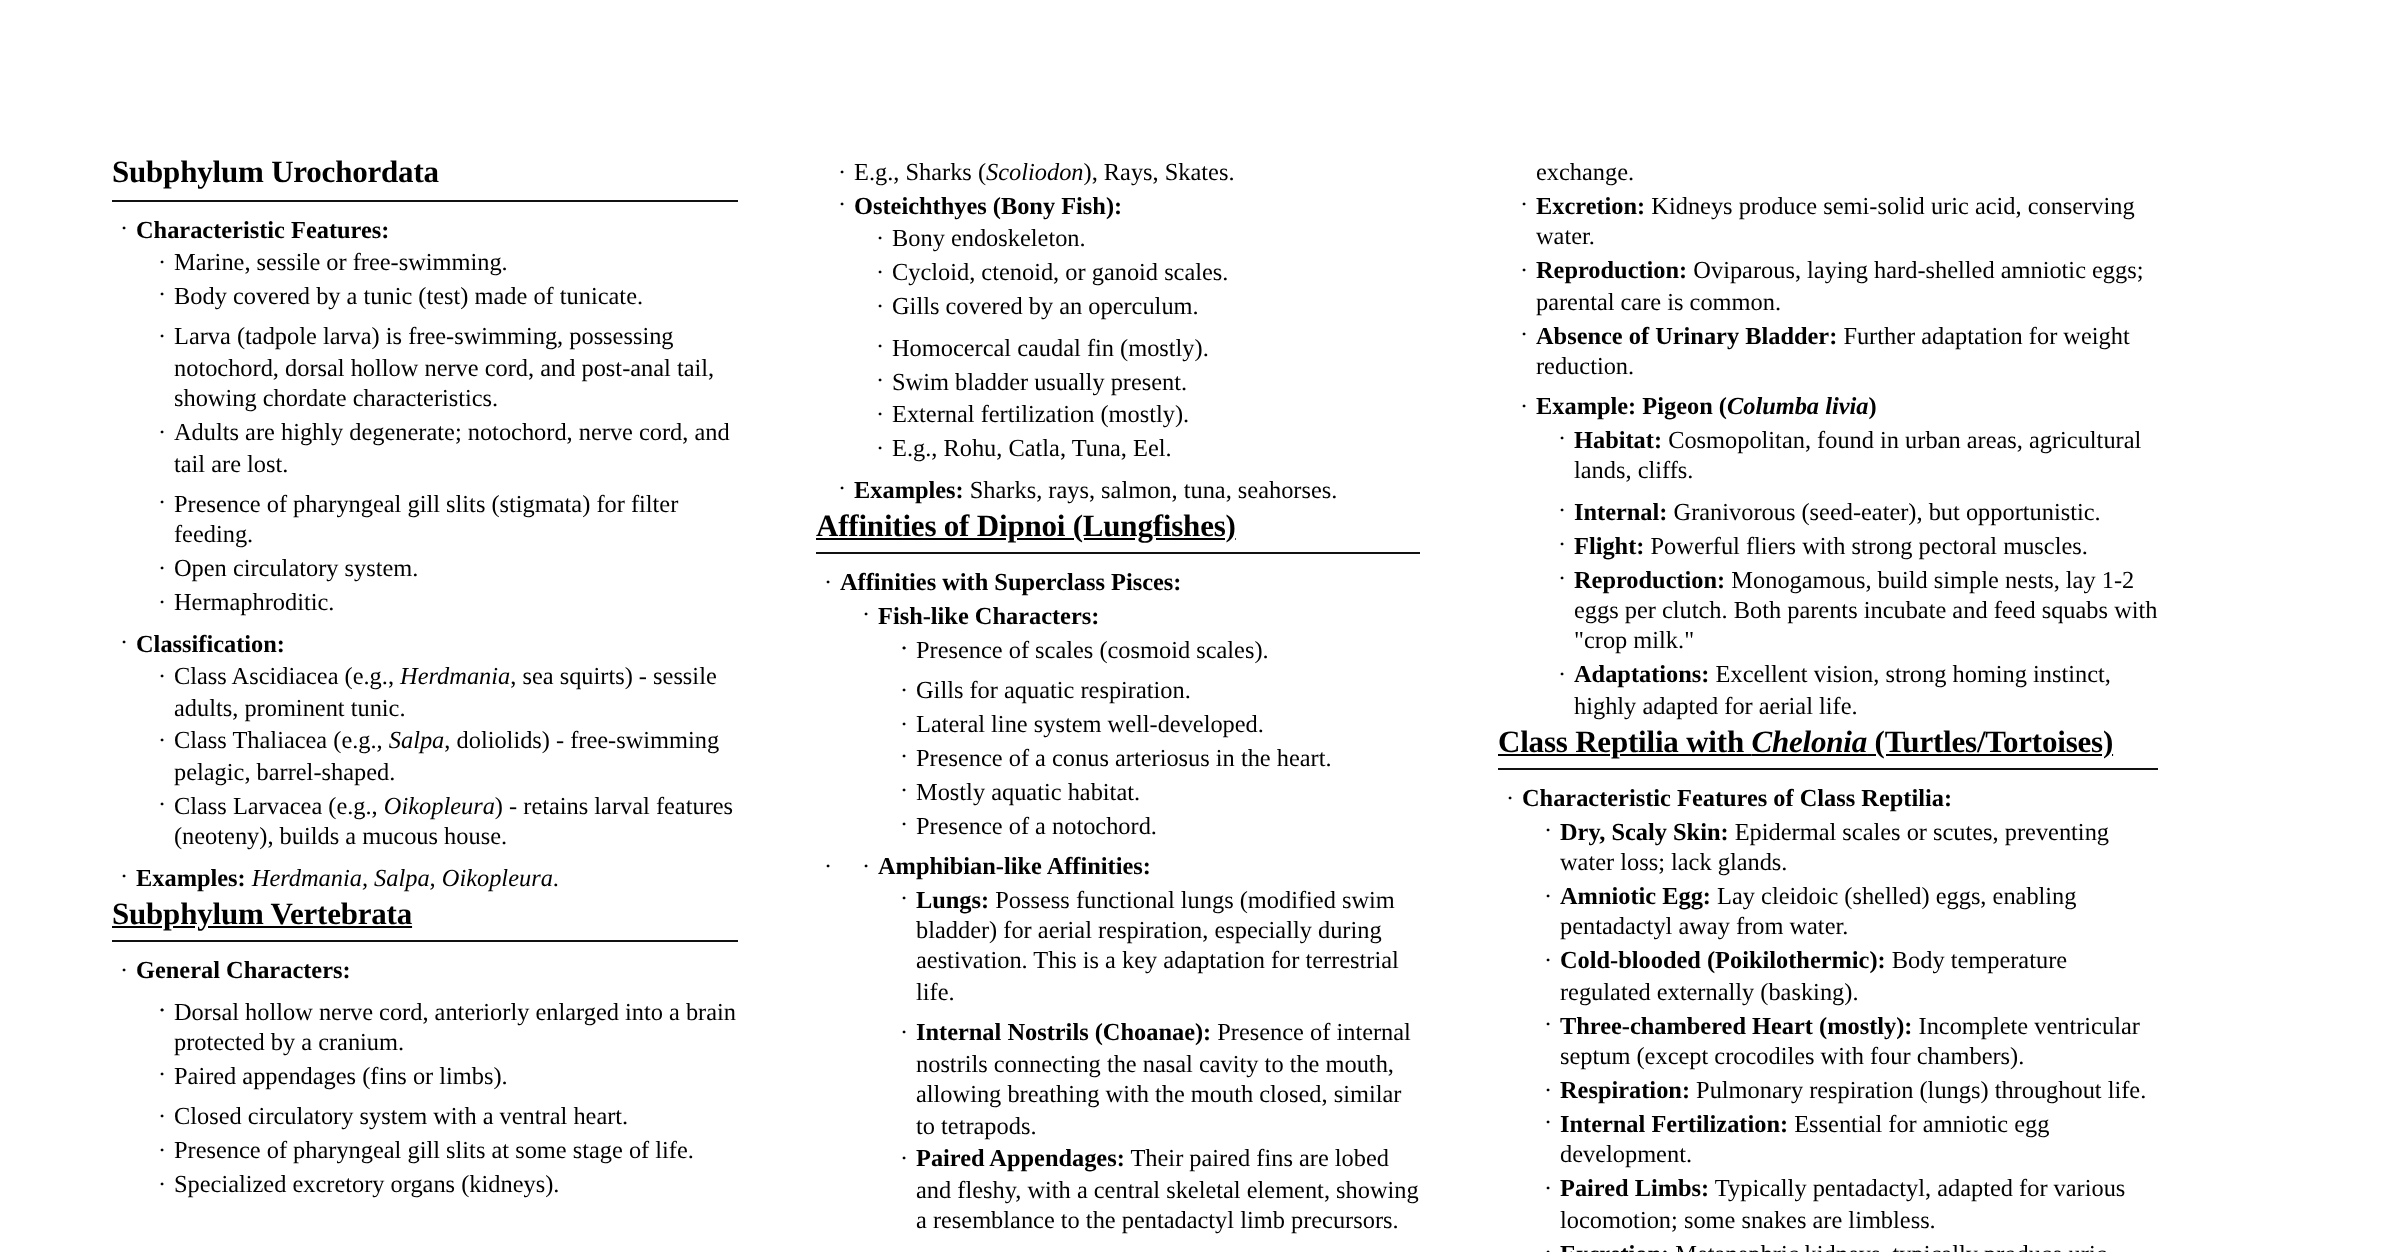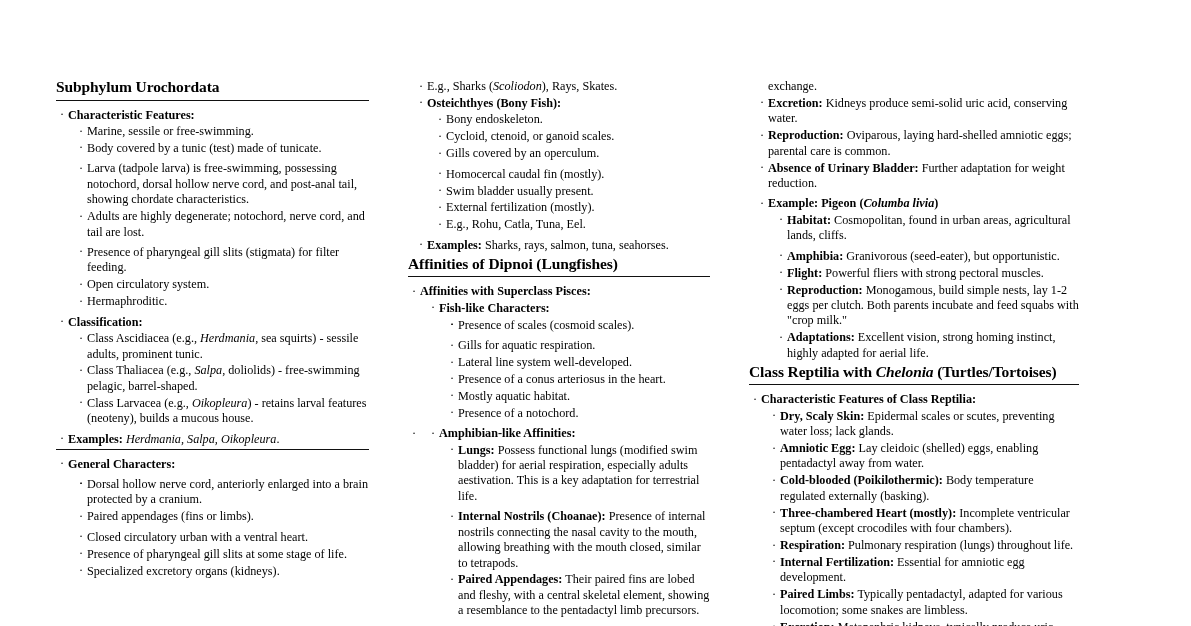--- a/index.html
+++ b/index.html
@@ -42,21 +42,21 @@
     margin: 0 0 3px 0;
     padding: 0;
     letter-spacing: -0.1px;
   }
   .rule {
     border: 0;
     border-top: 1.6px solid #111111;
     margin: 0 0 7px 0;
     width: 100%;
   }
-  .spacer-before { margin-top: 14px; }
+  .spacer-before { margin-top: 14px; text-decoration: underline; }
 
   ul {
     list-style: none;
     margin: 0;
     padding: 0;
   }
   li {
     position: relative;
     font-size: 12.2px;
     line-height: 1.265;
@@ -98,27 +98,28 @@
             <li><span class="bullet">·</span><span class="txt">Open circulatory system.</span></li>
             <li><span class="bullet">·</span><span class="txt">Hermaphroditic.</span></li>
           </ul></li>
         <li class="gap"><span class="bullet">·</span><span class="lbl">Classification:</span><ul class="lvl-2">
             <li><span class="bullet">·</span><span class="txt">Class Ascidiacea (e.g., <i>Herdmania</i>, sea squirts) - sessile adults, prominent tunic.</span></li>
             <li><span class="bullet">·</span><span class="txt">Class Thaliacea (e.g., <i>Salpa</i>, doliolids) - free-swimming pelagic, barrel-shaped.</span></li>
             <li><span class="bullet">·</span><span class="txt">Class Larvacea (e.g., <i>Oikopleura</i>) - retains larval features (neoteny), builds a mucous house.</span></li>
           </ul></li>
         <li class="gap"><span class="bullet">·</span><span class="lbl">Examples:</span><span class="txt"> <i>Herdmania, Salpa, Oikopleura</i>.</span></li>
       </ul>
+      <h2 class="section-heading spacer-before">Subphylum Vertebrata</h2>
       <div class="rule"></div>
       <ul class="lvl-1">
         <li><span class="bullet">·</span><span class="lbl">General Characters:</span><ul class="lvl-2">
             <li><span class="bullet">·</span></li>
             <li class="gap"><span class="bullet">·</span><span class="txt">Dorsal hollow nerve cord, anteriorly enlarged into a brain protected by a cranium.</span></li>
             <li><span class="bullet">·</span><span class="txt">Paired appendages (fins or limbs).</span></li>
-            <li class="gap"><span class="bullet">·</span><span class="txt">Closed circulatory urban with a ventral heart.</span></li>
+            <li class="gap"><span class="bullet">·</span><span class="txt">Closed circulatory system with a ventral heart.</span></li>
             <li><span class="bullet">·</span><span class="txt">Presence of pharyngeal gill slits at some stage of life.</span></li>
             <li><span class="bullet">·</span><span class="txt">Specialized excretory organs (kidneys).</span></li>
           </ul></li>
       </ul>
     </div>
   <div class="column col-2">
       <ul class="lvl-3">
         <li><span class="bullet">·</span><span class="txt">E.g., Sharks (<i>Scoliodon</i>), Rays, Skates.</span></li>
         <li><span class="bullet">·</span><span class="lbl">Osteichthyes (Bony Fish):</span><ul class="lvl-3">
             <li><span class="bullet">·</span><span class="txt">Bony endoskeleton.</span></li>
@@ -140,36 +141,36 @@
                 <li><span class="bullet">·</span><span class="txt">Presence of scales (cosmoid scales).</span></li>
                 <li class="gap"><span class="bullet">·</span><span class="txt">Gills for aquatic respiration.</span></li>
                 <li><span class="bullet">·</span><span class="txt">Lateral line system well-developed.</span></li>
                 <li><span class="bullet">·</span><span class="txt">Presence of a conus arteriosus in the heart.</span></li>
                 <li><span class="bullet">·</span><span class="txt">Mostly aquatic habitat.</span></li>
                 <li><span class="bullet">·</span><span class="txt">Presence of a notochord.</span></li>
               </ul></li>
           </ul></li>
         <li class="gap"><span class="bullet">·</span><ul class="lvl-2">
             <li><span class="bullet">·</span><span class="lbl">Amphibian-like Affinities:</span><ul class="lvl-3">
-                <li><span class="bullet">·</span><span class="lbl">Lungs:</span><span class="txt"> Possess functional lungs (modified swim bladder) for aerial respiration, especially adults aestivation. This is a key adaptation for terrestrial life.</span></li>
+                <li><span class="bullet">·</span><span class="lbl">Lungs:</span><span class="txt"> Possess functional lungs (modified swim bladder) for aerial respiration, especially during aestivation. This is a key adaptation for terrestrial life.</span></li>
                 <li class="gap"><span class="bullet">·</span><span class="lbl">Internal Nostrils (Choanae):</span><span class="txt"> Presence of internal nostrils connecting the nasal cavity to the mouth, allowing breathing with the mouth closed, similar to tetrapods.</span></li>
                 <li><span class="bullet">·</span><span class="lbl">Paired Appendages:</span><span class="txt"> Their paired fins are lobed and fleshy, with a central skeletal element, showing a resemblance to the pentadactyl limb precursors.</span></li>
               </ul></li>
           </ul></li>
       </ul>
     </div>
   <div class="column col-3">
       <ul class="lvl-2">
         <li style="padding-left: 8px;"><span class="bullet"></span><span class="txt">exchange.</span></li>
         <li><span class="bullet">·</span><span class="lbl">Excretion:</span><span class="txt"> Kidneys produce semi-solid uric acid, conserving water.</span></li>
         <li><span class="bullet">·</span><span class="lbl">Reproduction:</span><span class="txt"> Oviparous, laying hard-shelled amniotic eggs; parental care is common.</span></li>
         <li><span class="bullet">·</span><span class="lbl">Absence of Urinary Bladder:</span><span class="txt"> Further adaptation for weight reduction.</span></li>
         <li class="gap"><span class="bullet">·</span><span class="lbl">Example: Pigeon (<i>Columba livia</i>)</span><ul class="lvl-2">
             <li><span class="bullet">·</span><span class="lbl">Habitat:</span><span class="txt"> Cosmopolitan, found in urban areas, agricultural lands, cliffs.</span></li>
-            <li class="gap"><span class="bullet">·</span><span class="lbl">Amphibia:</span><span class="txt"> Granivorous (seed-eater), but opportunistic.</span></li>
+            <li class="gap"><span class="bullet">·</span><span class="lbl">Internal:</span><span class="txt"> Granivorous (seed-eater), but opportunistic.</span></li>
             <li><span class="bullet">·</span><span class="lbl">Flight:</span><span class="txt"> Powerful fliers with strong pectoral muscles.</span></li>
             <li><span class="bullet">·</span><span class="lbl">Reproduction:</span><span class="txt"> Monogamous, build simple nests, lay 1-2 eggs per clutch. Both parents incubate and feed squabs with "crop milk."</span></li>
             <li><span class="bullet">·</span><span class="lbl">Adaptations:</span><span class="txt"> Excellent vision, strong homing instinct, highly adapted for aerial life.</span></li>
           </ul></li>
       </ul>
       <h2 class="section-heading spacer-before">Class Reptilia with <i>Chelonia</i> (Turtles/Tortoises)</h2>
       <div class="rule"></div>
       <ul class="lvl-1">
         <li><span class="bullet">·</span><span class="lbl">Characteristic Features of Class Reptilia:</span><ul class="lvl-2">
             <li><span class="bullet">·</span><span class="lbl">Dry, Scaly Skin:</span><span class="txt"> Epidermal scales or scutes, preventing water loss; lack glands.</span></li>

